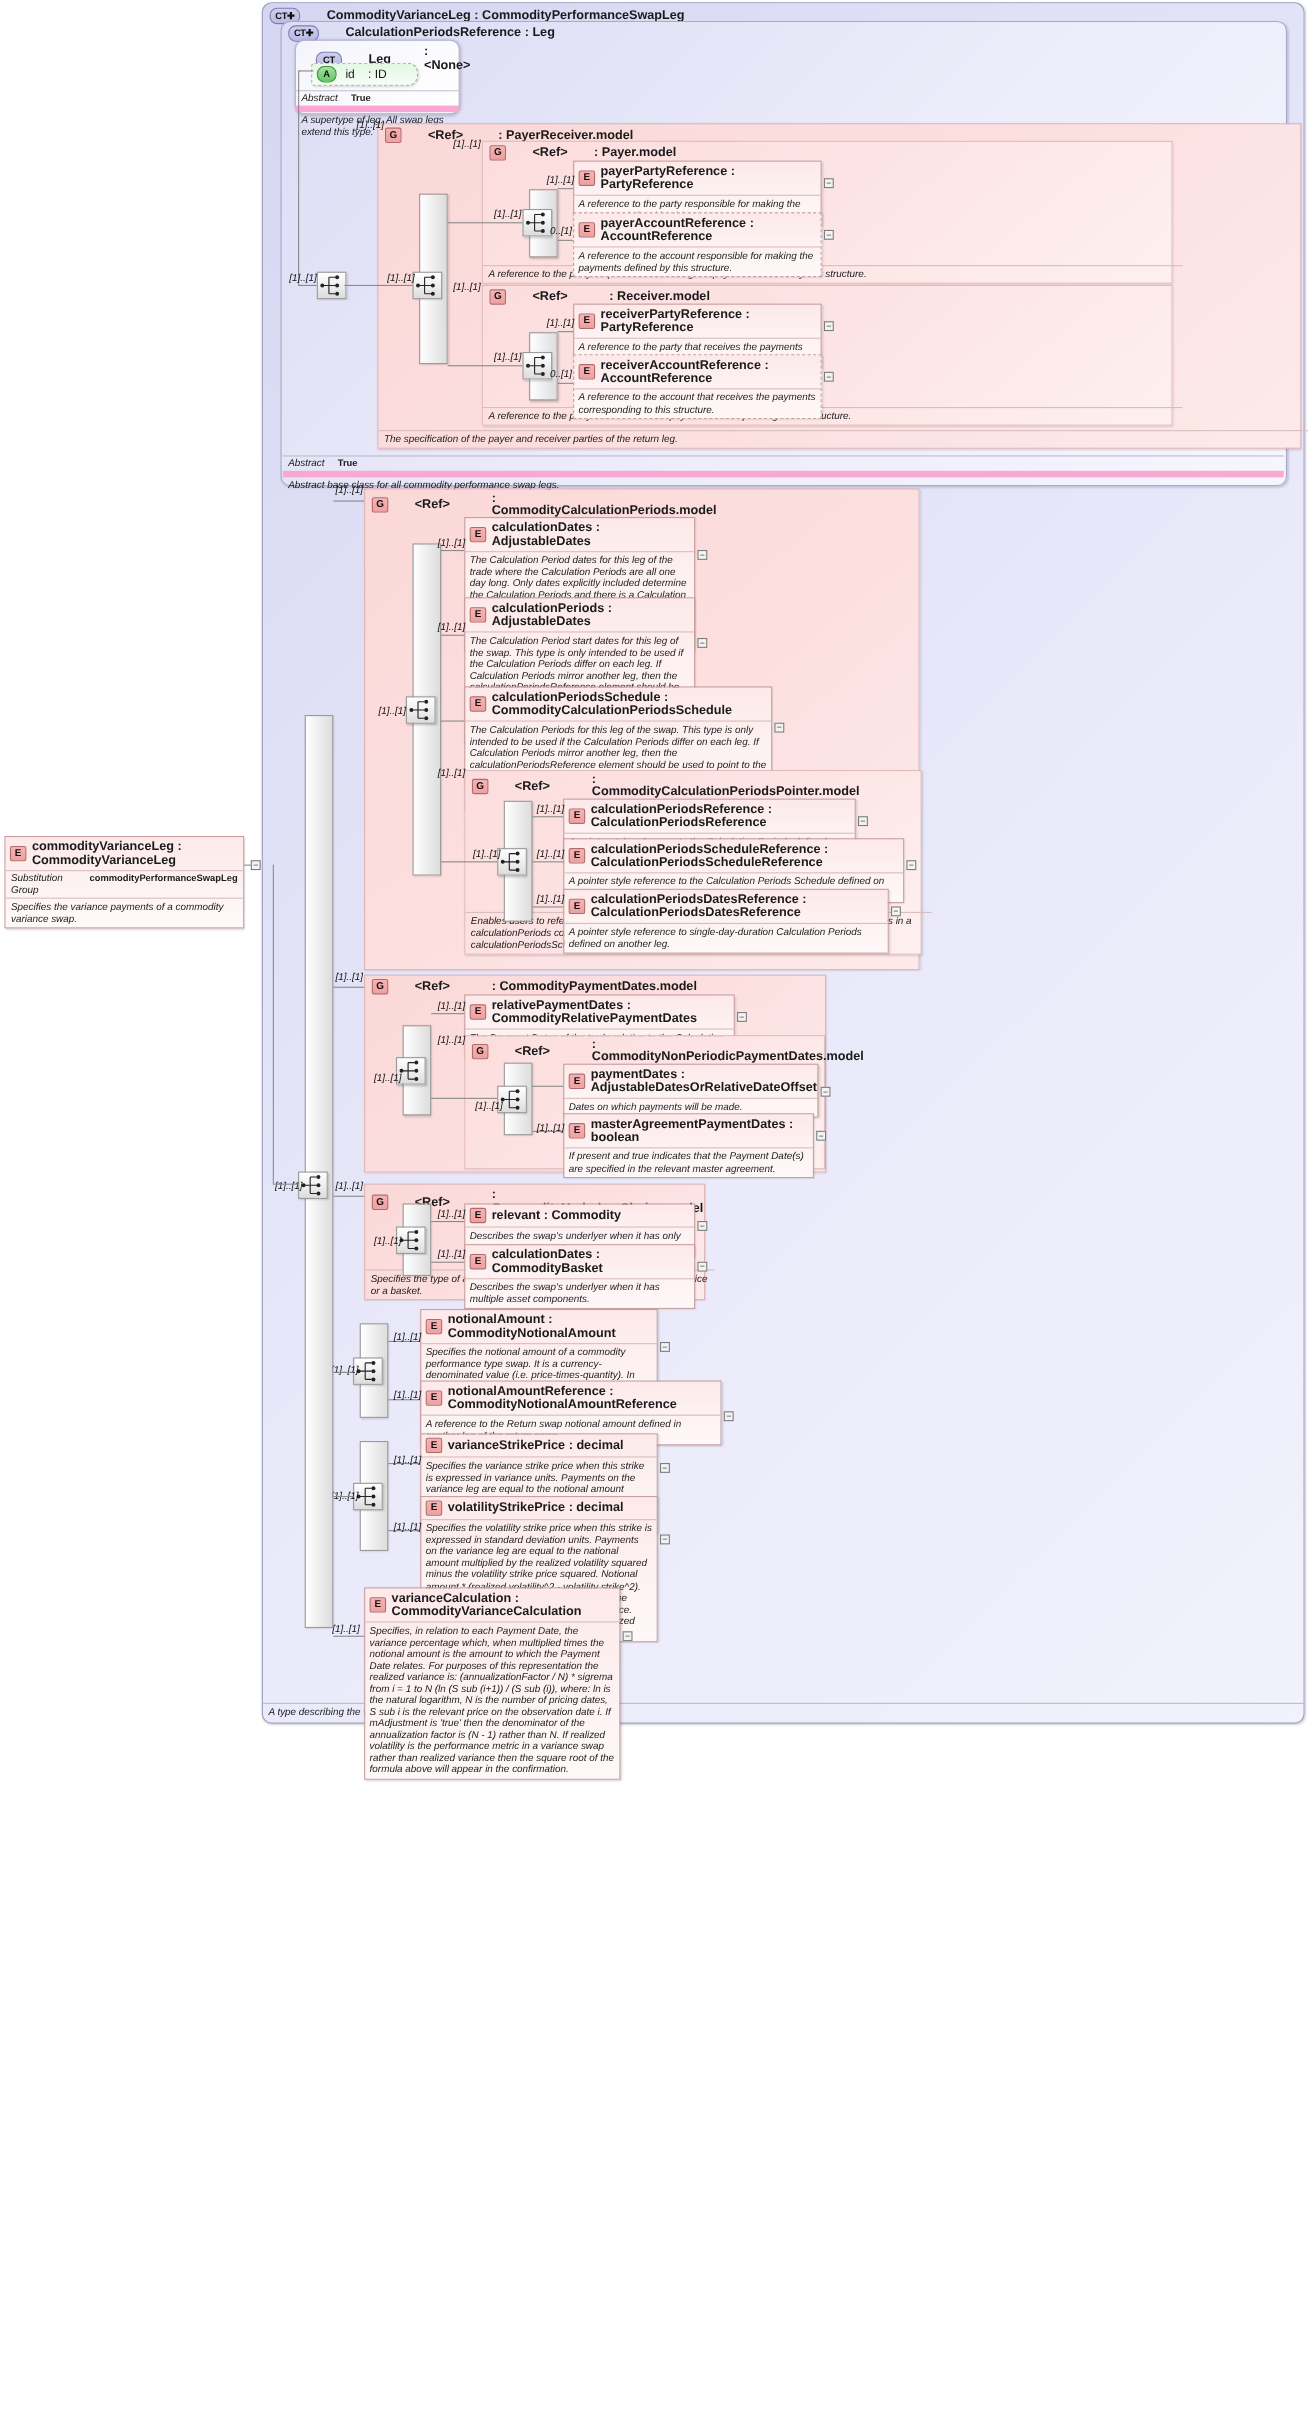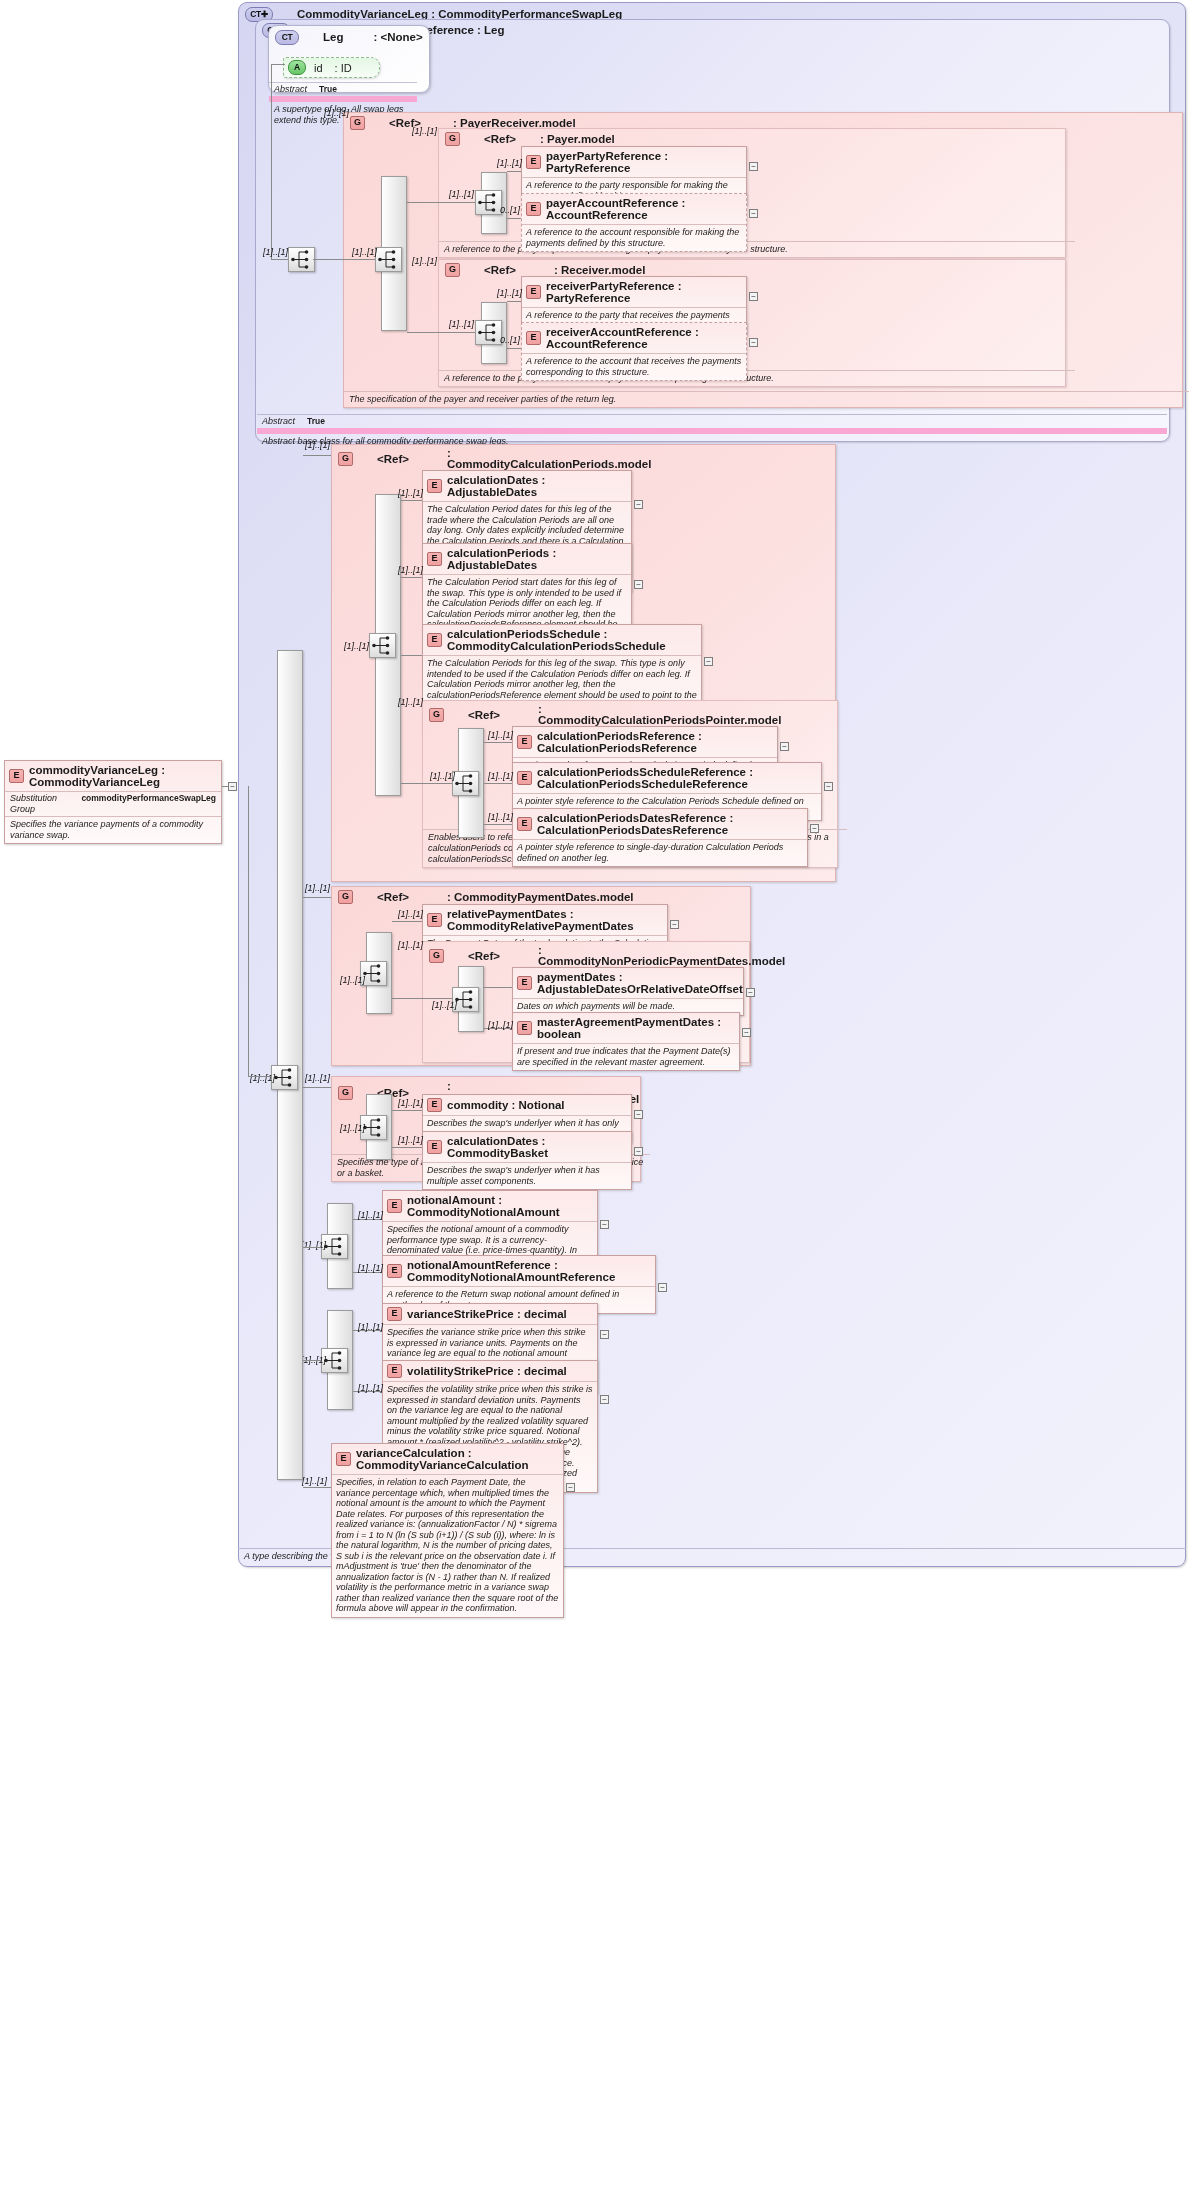--- a/index.html
+++ b/index.html
@@ -232,21 +232,21 @@
     </div>
   </div>
   <div class="abs" style="left:257px;top:414px;width:910px;">
     <div class="prop-row">
       <span class="k">Abstract</span>
       <span class="v">True</span>
     </div>
     <div class="ann-row">Abstract base class for all commodity performance swap legs.</div>
   </div>
 
-  <div class="abs leg-box" style="left:268px;top:25px;width:162px;height:68px;">
+  <div class="abs leg-box" style="left:268px;top:36px;width:150px;height:68px;padding-left:12px;">
     <div class="box-head" style="padding:4px 0 0 6px;">
       <span class="ico ico-ct">CT</span>
       <span class="nm">Leg</span>
       <span class="nm" style="margin-left:6px;font-weight:bold;">: &lt;None&gt;</span>
     </div>
   </div>
 
   <div class="abs attr-box" style="left:283px;top:57px;width:97px;">
     <span class="ico ico-a">A</span>
     <span>id</span>
@@ -610,21 +610,21 @@
       <span class="ico ico-g">G</span>
       <span class="nm">&lt;Ref&gt;</span>
       <span class="nm" style="margin-left:14px;">: CommodityUnderlyerChoice.model</span>
     </div>
     <div class="ann-row pink" style="position:absolute;left:0;bottom:0;width:100%;">Specifies the type of asset underlying the swap: a commodity reference price or a basket.</div>
   </div>
 
   <div class="abs el-box" style="left:422px;top:1094px;width:210px;">
     <div class="el-title">
       <span class="ico ico-e">E</span>
-      <span>commodity : Notional</span>
+      <span>relevant : Commodity</span>
     </div>
     <div class="el-desc">Describes the swap's underlyer when it has only one asset component.</div>
   </div>
   <div class="abs small-dash" style="left:634px;top:1110px;">−</div>
 
   <div class="abs el-box" style="left:422px;top:1131px;width:210px;">
     <div class="el-title">
       <span class="ico ico-e">E</span>
       <span>calculationDates : CommodityBasket</span>
     </div>

